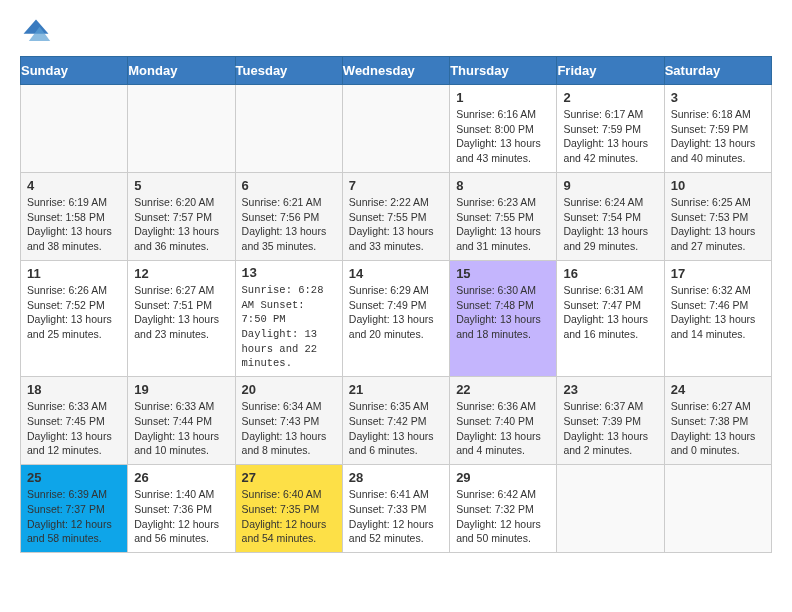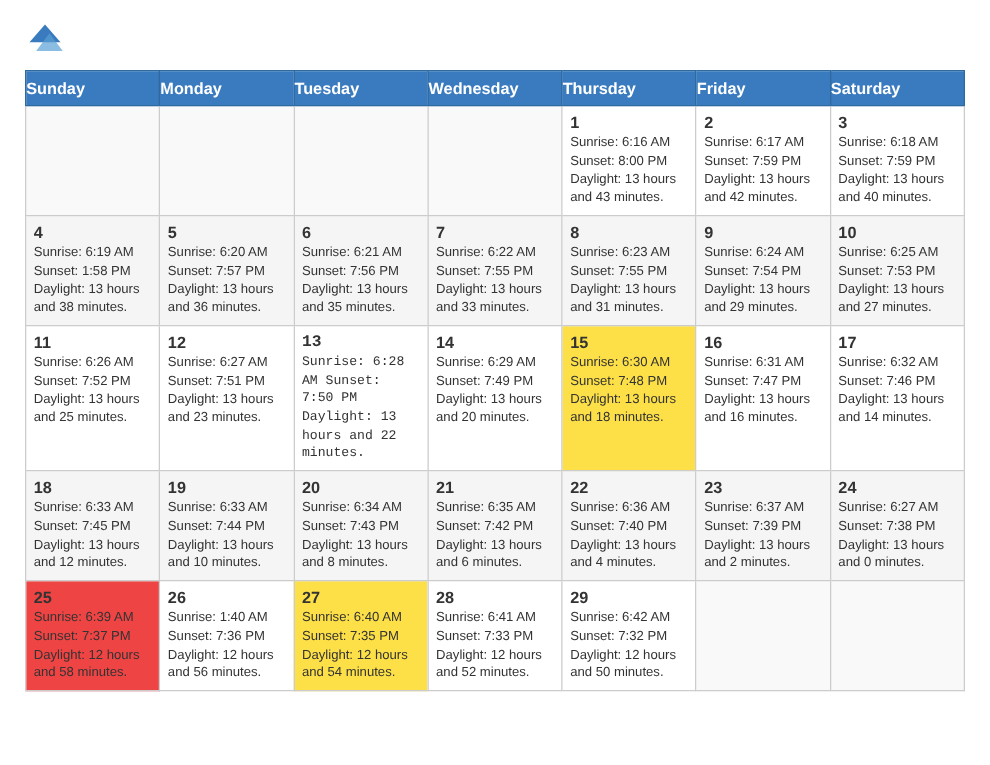--- a/index.html
+++ b/index.html
@@ -167,21 +167,21 @@
         </td>
         <td style="background: rgb(245, 245, 245);">
           <span class="day-num">6</span>
           <div class="day-detail">Sunrise: 6:21 AM
 Sunset: 7:56 PM
 Daylight: 13 hours
 and 35 minutes.</div>
         </td>
         <td style="background: rgb(245, 245, 245);">
           <span class="day-num">7</span>
-          <div class="day-detail">Sunrise: 6:22 AM
+          <div class="day-detail">Sunrise: 2:22 AM
 Sunset: 7:55 PM
 Daylight: 13 hours
 and 33 minutes.</div>
         </td>
         <td style="background: rgb(245, 245, 245);">
           <span class="day-num">8</span>
           <div class="day-detail">Sunrise: 6:23 AM
 Sunset: 7:55 PM
 Daylight: 13 hours
 and 31 minutes.</div>
@@ -223,21 +223,21 @@
 Daylight: 13 hours
 and 22 minutes.</div>
         </td>
         <td style="background: rgb(255, 255, 255);">
           <span class="day-num">14</span>
           <div class="day-detail">Sunrise: 6:29 AM
 Sunset: 7:49 PM
 Daylight: 13 hours
 and 20 minutes.</div>
         </td>
-        <td style="background: #fde047; margin-left: 32px;">
+        <td style="background: #c4b5fd; margin-left: 32px;">
           <span class="day-num">15</span>
           <div class="day-detail">Sunrise: 6:30 AM
 Sunset: 7:48 PM
 Daylight: 13 hours
 and 18 minutes.</div>
         </td>
         <td style="background: rgb(255, 255, 255);">
           <span class="day-num">16</span>
           <div class="day-detail">Sunrise: 6:31 AM
 Sunset: 7:47 PM
@@ -297,21 +297,21 @@
         </td>
         <td style="background: rgb(245, 245, 245);">
           <span class="day-num">24</span>
           <div class="day-detail">Sunrise: 6:27 AM
 Sunset: 7:38 PM
 Daylight: 13 hours
 and 0 minutes.</div>
         </td>
       </tr>
       <tr>
-        <td style="background: #ef4444;">
+        <td style="background: #0ea5e9;">
           <span class="day-num">25</span>
           <div class="day-detail">Sunrise: 6:39 AM
 Sunset: 7:37 PM
 Daylight: 12 hours
 and 58 minutes.</div>
         </td>
         <td style="background: rgb(255, 255, 255);">
           <span class="day-num">26</span>
           <div class="day-detail">Sunrise: 1:40 AM
 Sunset: 7:36 PM

